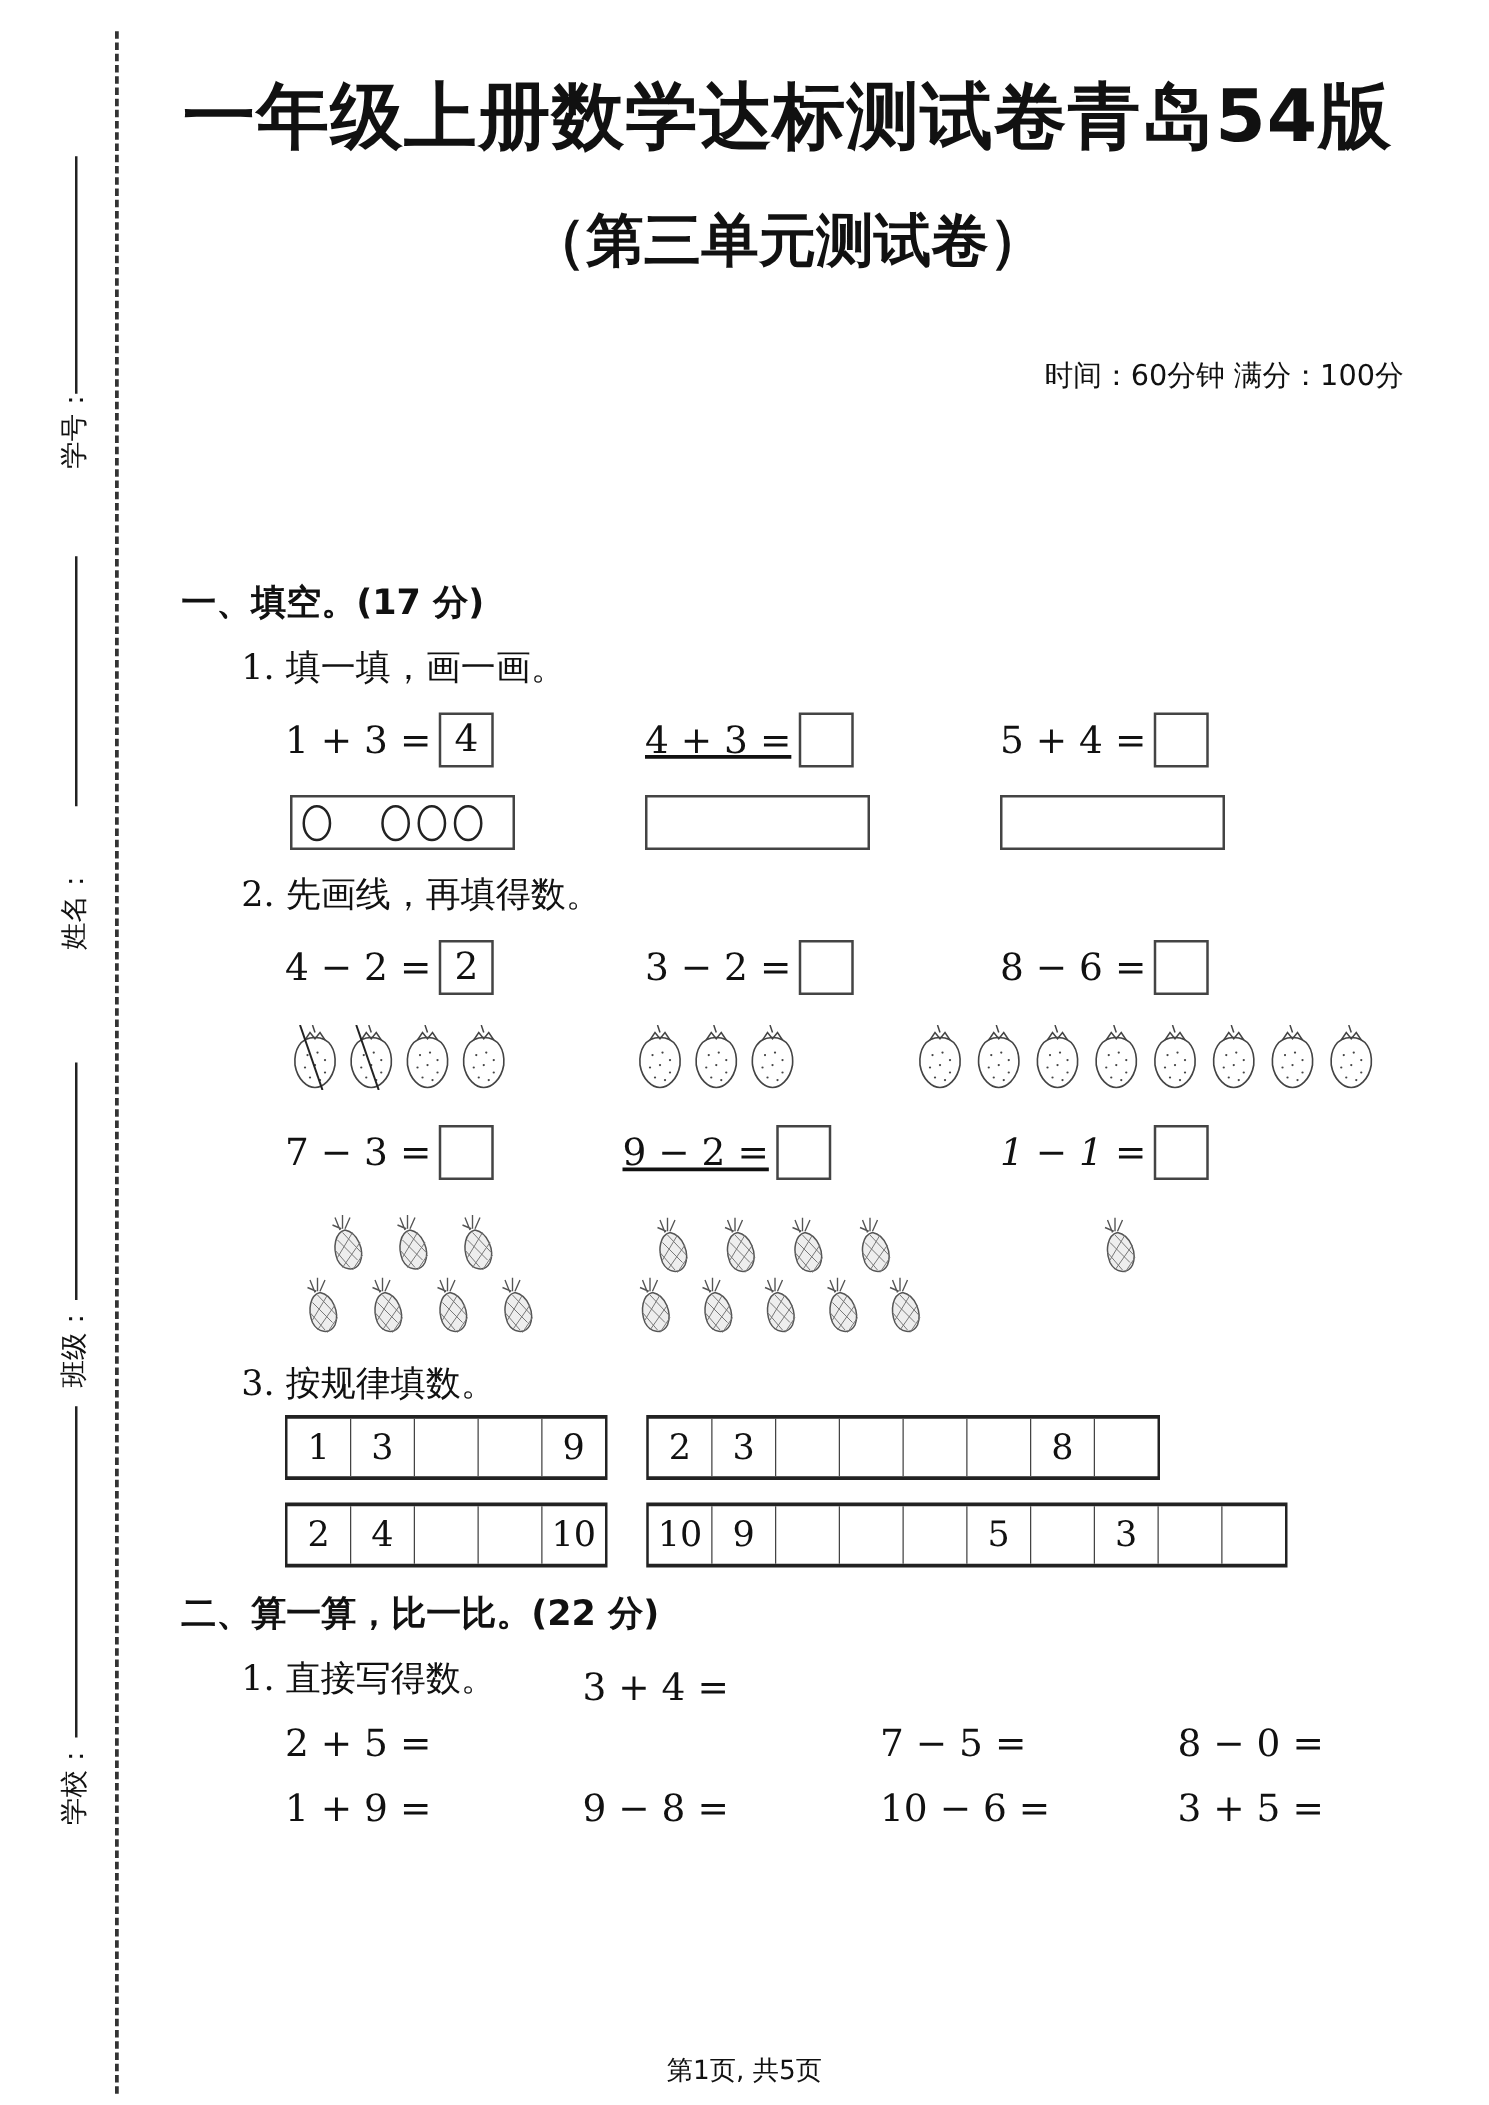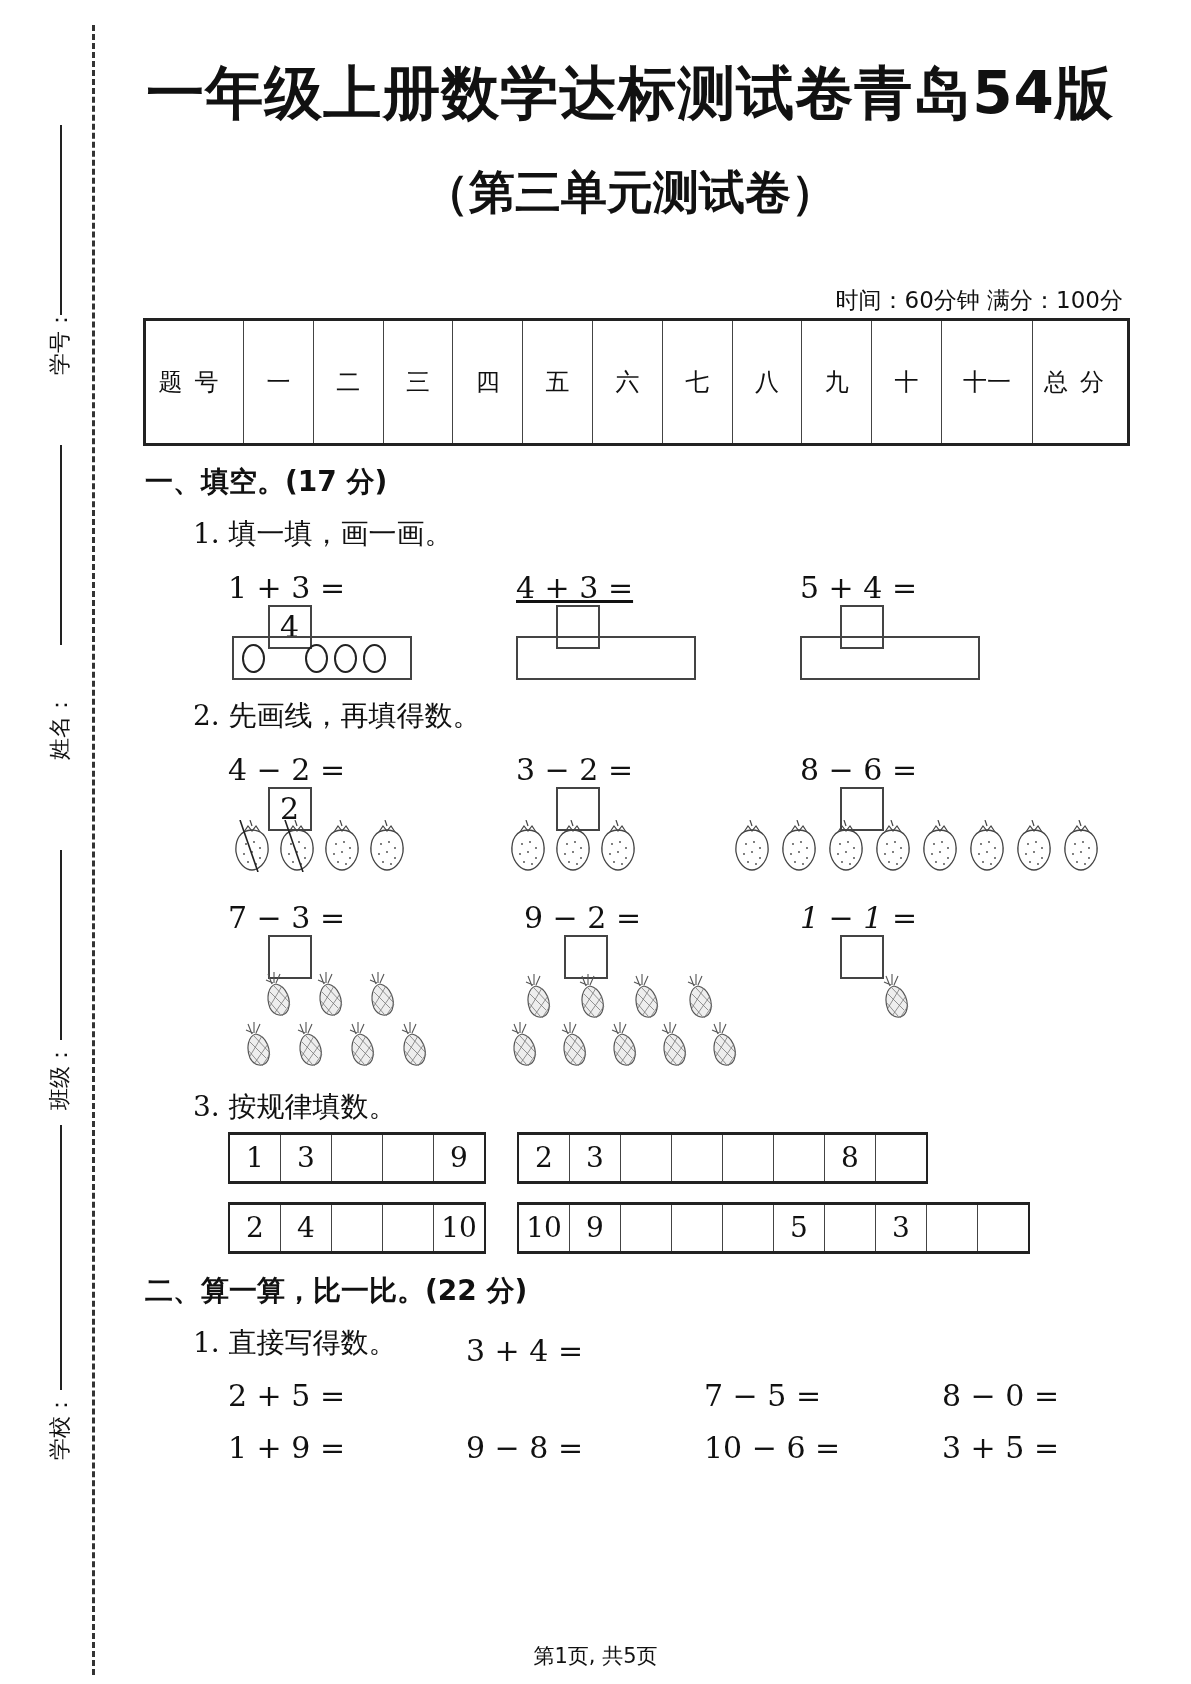--- a/index.html
+++ b/index.html
@@ -26,21 +26,21 @@
   table.score { position: absolute; left: 143px; top: 318px; width: 987px; height: 128px;
                 border-collapse: collapse; border: 3px solid #222; }
   table.score td { border: 1.5px solid #444; text-align: center; font-size: 24px;
                    font-family: "DejaVu Serif", serif; }
   table.score tr:first-child td { height: 68px; }
   table.score td.h { width: 95px; letter-spacing: 12px; }
 
   .section { position: absolute; left: 145px; font-family: "DejaVu Sans", sans-serif;
              font-weight: bold; font-size: 28px; }
   .sub { position: absolute; left: 193px; font-size: 28px; }
-  .eq { position: absolute; font-size: 30px; white-space: nowrap; display: flex; align-items: center; flex-direction: column; }
+  .eq { position: absolute; font-size: 30px; white-space: nowrap; display: flex; align-items: center; }
   .box { display: inline-block; width: 40px; height: 40px; border: 2px solid #444;
          margin-left: 6px; text-align: center; line-height: 40px; font-size: 30px; }
   .drawbox { position: absolute; height: 40px; width: 176px; border: 2px solid #444; display: flex; align-items: center; }
   .circle { display: inline-block; width: 19px; height: 25px; border: 2px solid #222; border-radius: 50%; margin-left: 6px; }
   .fruit-row { position: absolute; display: flex; gap: 5px; }
   .seq { position: absolute; display: flex; border: 2px solid #222; border-top-width: 3px; border-bottom-width: 3px; height: 46px; }
   .seq span { width: 50px; border-right: 1.5px solid #444; text-align: center; line-height: 46px; font-size: 28px; }
   .seq span:last-child { border-right: none; }
   .calc { position: absolute; font-size: 30px; white-space: nowrap; }
   .footer { position: absolute; top: 1642px; left: 0; width: 1191px; text-align: center;
@@ -58,35 +58,20 @@
 <div class="margin-label" style="top:1050px;">班级：</div>
 <div class="margin-rule" style="top:1125px;height:265px;"></div>
 <div class="margin-label" style="top:1400px;">学校：</div>
 
 <div class="title title-main">一年级上册数学达标测试卷青岛54版</div>
 <div class="title title-sub">（第三单元测试卷）</div>
 <div class="meta">时间：60分钟  满分：100分</div>
 
 <table class="score">
   <tbody>
-      <tr>
-    <td class="h">题号</td>
-    <td>一</td>
-    <td>二</td>
-    <td>三</td>
-    <td>四</td>
-    <td>五</td>
-    <td>六</td>
-    <td>七</td>
-    <td>八</td>
-    <td>九</td>
-    <td>十</td>
-    <td style="width:88px">十一</td>
-    <td style="width:92px;letter-spacing:12px">总分</td>
-  </tr>
 </tbody>
   </table>
 
 <div class="section" style="top:463px;">一、填空。(17 分)</div>
 <div class="sub" style="top:515px;">1. 填一填，画一画。</div>
 
 <div class="eq" style="left:228px;top:570px;">
   <span>1 + 3 =</span>
   <span class="box">4</span>
 </div>
@@ -197,21 +182,21 @@
     </svg>
   <svg width="40" height="52">
       <use href="#strawberry"></use>
     </svg>
 </div>
 
 <div class="eq" style="left:228px;top:900px;">
   <span>7 − 3 =</span>
   <span class="box"></span>
 </div>
-<div class="eq" style="left:524px;top:900px;">
+<div class="eq" style="left:498px;top:900px;text-decoration:underline;">
   <span>9 − 2 =</span>
   <span class="box"></span>
 </div>
 <div class="eq" style="left:800px;top:900px;font-style:italic;">
   <span>1 − 1 =</span>
   <span class="box"></span>
 </div>
 
 <div class="fruit-row" style="left:262px;top:972px;gap:20px;">
   <svg width="32" height="48">

